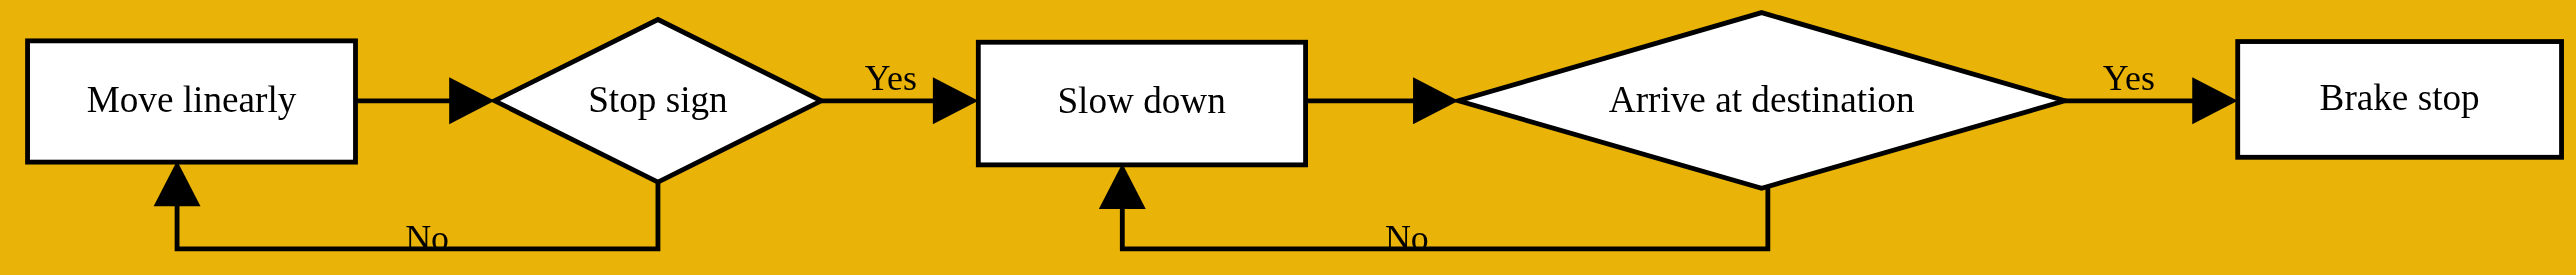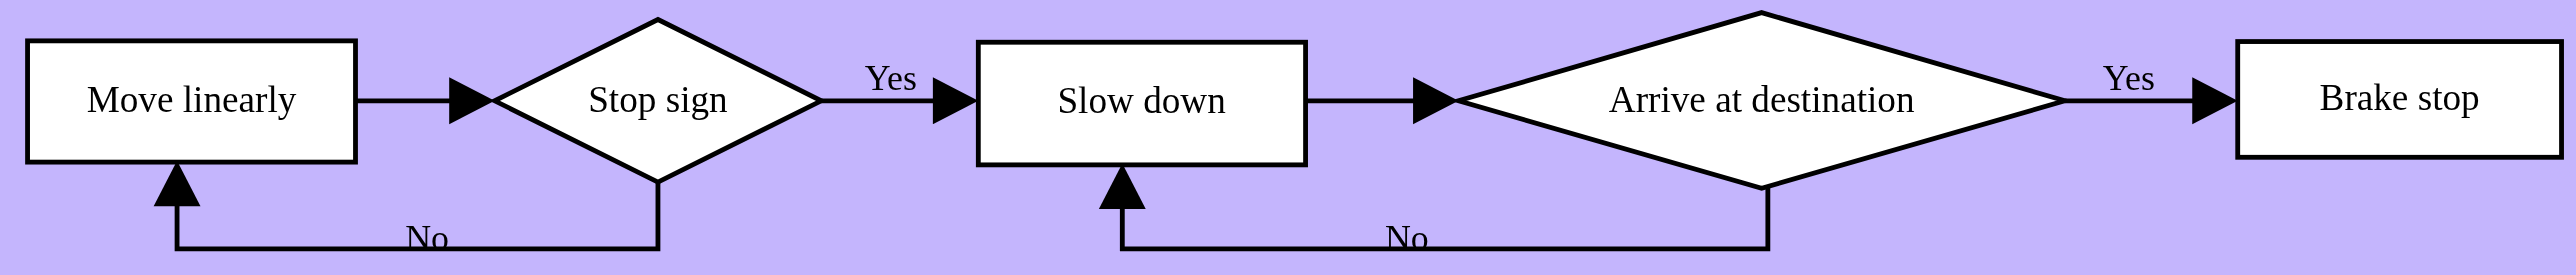--- a/index.html
+++ b/index.html
@@ -8,21 +8,21 @@
     padding: 0;
     background: #ffffff;
   }
   body {
     font-family: "Liberation Serif", "DejaVu Serif", serif;
   }
   #canvas {
     position: relative;
     width: 2576px;
     height: 276px;
-    background: #c4b5fd;
+    background: #eab308;
     overflow: hidden;
   }
   #canvas svg {
     position: absolute;
     top: 0;
     left: 0;
     width: 2576px;
     height: 276px;
     display: block;
   }

